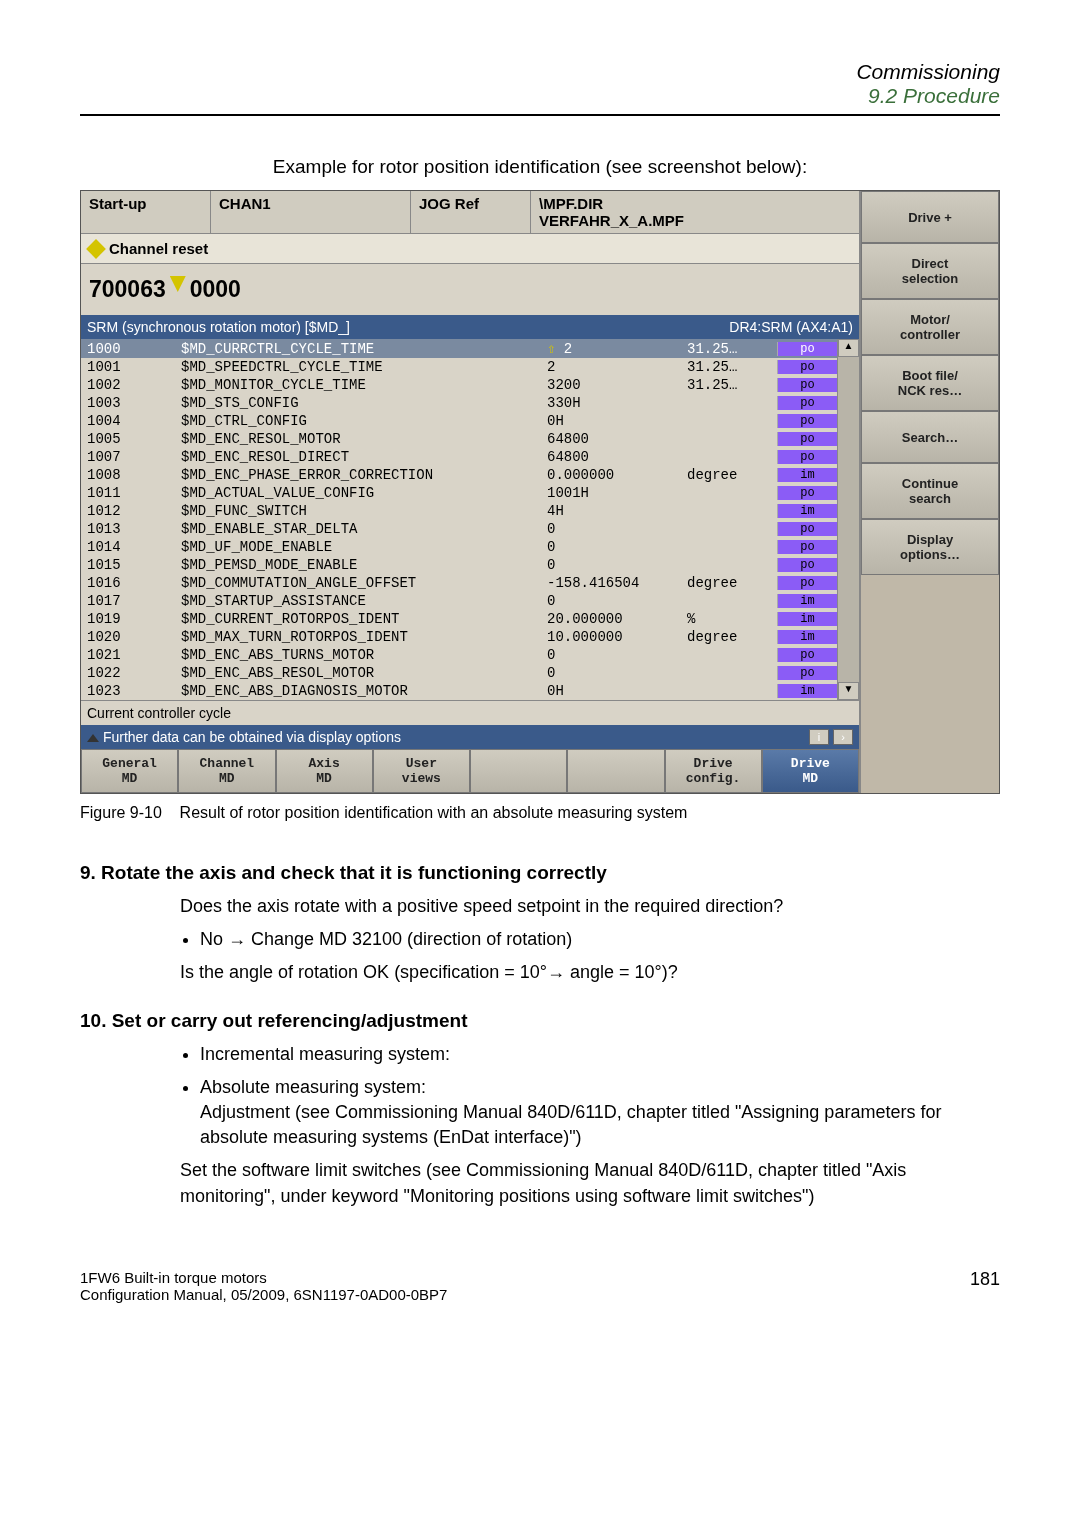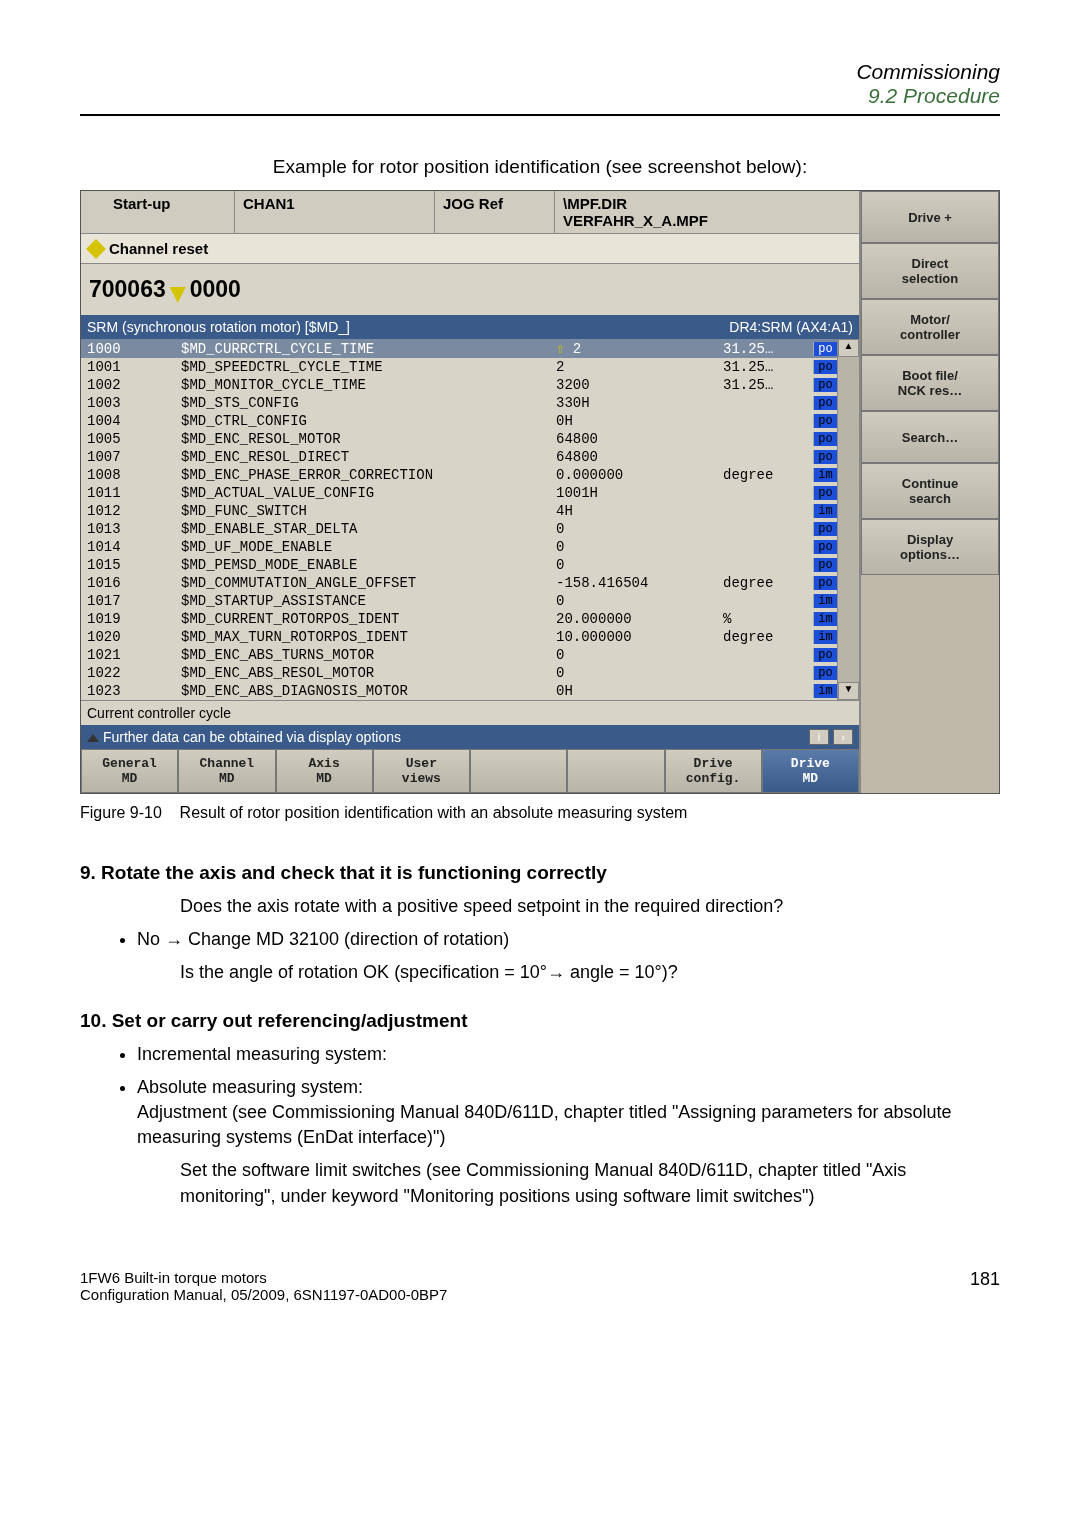--- a/index.html
+++ b/index.html
@@ -9,50 +9,50 @@
     .header-right .title { color: #000; }
     .header-right .subtitle { color: #3a6f3a; }
     hr.header-rule { border: none; border-top: 2px solid #000; margin: 6px 0 40px 0; }
     .example-caption { text-align: center; font-size: 19px; margin-bottom: 12px; }
     
     
     .screenshot { border: 1px solid #555; width: 100%; font-family: Tahoma, Arial, sans-serif; font-size: 15px; }
     .ss-top { display: flex; background: #d9d4c8; }
     .ss-main { flex: 1; }
     .ss-side { width: 140px; background: #c0b8a8; border-left: 2px solid #888; }
-    .ss-row1 { display: flex; border-bottom: 1px solid #888; background: #d0ccc0; padding-left: 24px; }
+    .ss-row1 { display: flex; border-bottom: 1px solid #888; background: #d0ccc0; }
     .ss-cell { padding: 4px 8px; border-right: 1px solid #888; }
     .ss-row2 { display: flex; background: #d9d4c8; border-bottom: 1px solid #888; }
     .ss-row2 .left { flex: 1; padding: 6px 8px; font-weight: bold; background: #e8e4d8; display:flex; align-items:center; gap:6px;}
     .ss-row2 .right { flex: 1; padding: 6px 8px; font-weight: bold; }
-    .alarm { padding: 12px 8px; font-size: 23px; font-weight: bold; display:flex; align-items:flex-end; gap:4px;}
+    .alarm { padding: 12px 8px; font-size: 23px; font-weight: bold; display:flex; align-items:flex-start; gap:4px;}
     .table-header { display: flex; background: #3a5a8a; color: #fff; font-weight: normal; padding: 4px 6px; font-size:14px;}
     .table-header .th-left { flex: 1; }
     .table-header .th-right { }
     .md-table { background: #d9d4c8; font-size: 14px; font-family: Liberation Mono, monospace; }
     .md-row { display: flex; padding: 1px 0; align-items:center; }
     .md-row.sel { background: #7a8aa0; color:#fff; }
     .md-num { width: 100px; padding-left: 6px; }
     .md-name { flex: 1; }
     .md-val { width: 140px; }
-    .md-unit { width: 90px; margin-left: 27px; }
-    .md-flag { width: 24px; background:#1d4ed8; text-align:center; border-left:1px solid #aaa; font-size:12px;}
+    .md-unit { width: 90px; }
+    .md-flag { width: 60px; background:#8b5cf6; text-align:center; border-left:1px solid #aaa; font-size:12px;}
     .status-line { padding: 4px 6px; font-size: 14px; border-top:1px solid #888;}
     .info-line { background: #3a5a8a; color: #fff; padding: 4px 6px; font-size: 14px; display:flex; justify-content:space-between; align-items:center;}
     .sk-row { display: flex; background: #aaa; }
     .sk { flex: 1; text-align: center; padding: 6px 2px; background: linear-gradient(#d0ccc0,#b8b4a8); border: 1px solid #777; font-size: 13px; font-weight:bold; color:#222; min-height:40px; display:flex; align-items:center; justify-content:center;font-family:Liberation Mono, monospace;}
     .side-btn { text-align: center; padding: 12px 4px; background: linear-gradient(#d0ccc0,#b8b4a8); border: 1px solid #777; font-size: 13px; font-weight: bold; color:#222; margin:0; min-height:52px; display:flex; align-items:center; justify-content:center;}
     .scrollbar { width:22px; background:#c8c4b8; border-left:1px solid #888; display:flex; flex-direction:column;}
     .scroll-btn { height:18px; background:#d0ccc0; border:1px solid #888; font-size:10px; text-align:center;}
     .scroll-track { flex:1; background:#b8b4a8;}
     
     .figure-caption { font-size: 16px; margin: 10px 0 40px 0; }
     .section-heading { font-weight: bold; font-size: 19px; margin: 24px 0 10px 0; }
     .body-text { margin: 8px 0 8px 100px; font-size: 18px; line-height:1.4;}
-    ul.bullets { margin: 6px 0 6px 57px; list-style: disc; }
+    ul.bullets { margin: 6px 0 6px 120px; list-style: disc; }
     ul.bullets li { margin: 8px 0; line-height:1.4;}
     .footer { display: flex; justify-content: space-between; margin-top: 60px; font-size: 15px; }
     .footer .left { }
     .footer .right { font-size: 18px; }
     .yellow-arrow { display:inline-block; width:16px; height:16px; background:#d4c400; clip-path: polygon(50% 100%, 0 0, 100% 0); vertical-align:middle;}
     .diamond { display:inline-block; width:14px; height:14px; background:#d4c400; transform:rotate(45deg); vertical-align:middle;}
     .nav-icons { display:flex; gap:4px;}
     .nav-icons span { display:inline-block; width:20px; height:16px; background:#d0ccc0; border:1px solid #666; font-size:11px; text-align:center; line-height:14px;}
     .caret-up { display:inline-block; width:0; height:0; border-left:6px solid transparent; border-right:6px solid transparent; border-bottom:8px solid #333; vertical-align:middle;}
   </style>

